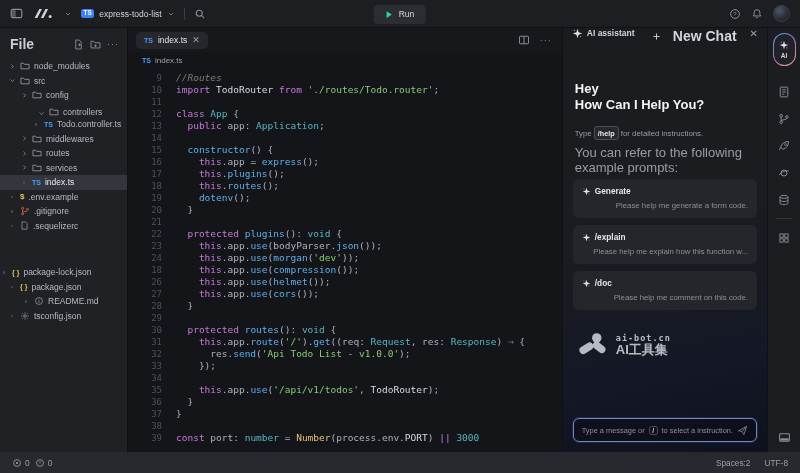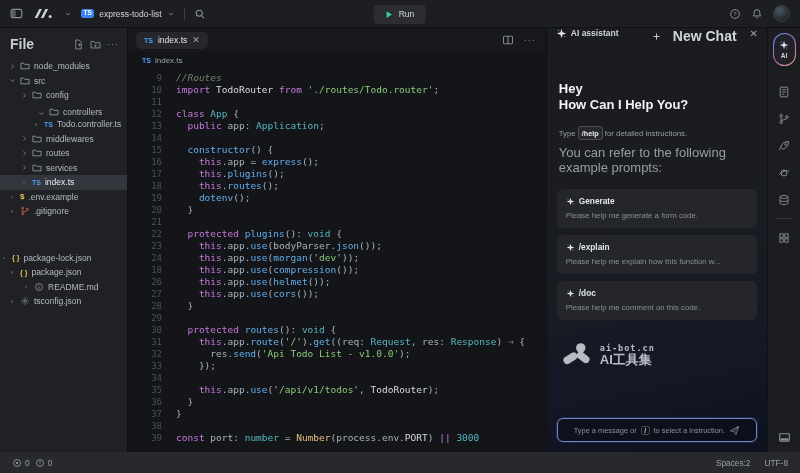--- a/index.html
+++ b/index.html
@@ -75,32 +75,32 @@
   .as-title { font-size:8.5px; font-weight:bold; color:#d2d5da; }
   .newchat { margin-left:auto; display:flex; align-items:center; gap:12px; font-size:14px;
     font-weight:bold; color:#d2d5da; }
   .as-x { color:#9aa0a6; margin-left:9px; font-size:10px; }
   .greet { padding:0 12px; margin-top:27px; font-size:13px; font-weight:bold;
     color:#f2f4f7; line-height:16px; }
   .hint { padding:0 12px; margin-top:13px; font-size:7.8px; color:#989da5; line-height:11px; }
   .hint2 { padding:0 12px; margin-top:5px; font-size:13px; color:#989da5; }
   .key { display:inline-block; border:1px solid #4c5056; background:#26282d; border-radius:3px;
     padding:0.5px 3px; color:#e6e9ed; font-weight:bold; font-size:7.2px; }
-  .cards { margin-top:14px; padding:0 10px; }
+  .cards { margin-top:4px; padding:0 10px;text-align:right; }
   .card { background:#24262b; border-radius:6px; padding:7px 9px 8px; margin-bottom:7px; }
   .card-t { display:flex; align-items:center; gap:4px; font-size:8.3px; font-weight:bold; color:#e3e6ea; }
   .card-d { margin-top:5px; font-size:7.8px; color:#8b9097; white-space:nowrap;
     overflow:hidden; text-overflow:ellipsis; }
   .wm { margin:14px 0 0 14px; display:flex; align-items:center; gap:7px; opacity:.9; }
   .wm-domain { font-family:"DejaVu Sans Mono", monospace; font-size:8.5px; font-weight:bold;
     letter-spacing:1px; color:#c9cdd3; }
   .wm-name { font-size:13px; font-weight:bold; color:#c9cdd3; line-height:14px; }
   .chat-input { margin:auto 10px 10px; flex:0 0 24px; border:1px solid #7286c9;
     box-shadow:0 0 0 1px rgba(90,110,180,.22); border-radius:6px; background:rgba(8,10,16,.35);
-    display:flex; align-items:center; gap:4px; padding:0 16px; font-size:7.4px; color:#8d929b;
+    display:flex; align-items:center; gap:4px; padding:0 8px; font-size:7.4px; color:#8d929b;
     white-space:nowrap; overflow:hidden; }
   .key-sm { display:inline-block; border:1px solid #4c5056; border-radius:2.5px;
     padding:0 2.5px; color:#cfd3d9; font-weight:bold; font-size:6.8px; }
   .send { margin-left:auto; display:flex; color:#7d828a; }
 
   
   .rail { flex:0 0 33px; background:#1b1d20; border-left:1px solid #101114;
     display:flex; flex-direction:column; align-items:center; padding:5px 0 8px; }
   .ai-pill-ring { padding:1px; border-radius:12px;
     background:linear-gradient(140deg,#4f9cf9,#b06ab3,#e8a87c); margin-bottom:12px; }
@@ -322,20 +322,31 @@
             </span>
             <span>
               <svg viewBox="0 0 16 16" width="10" height="10">
                 <circle cx="4.2" cy="3.6" r="1.6" fill="none" stroke="#ee6a45" stroke-width="1.2"></circle>
                 <circle cx="4.2" cy="12.4" r="1.6" fill="none" stroke="#ee6a45" stroke-width="1.2"></circle>
                 <circle cx="11.8" cy="5.2" r="1.6" fill="none" stroke="#ee6a45" stroke-width="1.2"></circle>
                 <path d="M4.2 5.2v5.6M11.8 6.8c0 2.8-7.6 1.8-7.6 3.8" fill="none" stroke="#ee6a45" stroke-width="1.2"></path>
               </svg>
             </span>
             <span>.gitignore</span>
+          </div>
+          <div class="trow" style="padding-left: 8px;">
+            <span class="slot">
+              <span class="fdot"></span>
+            </span>
+            <span>
+              <svg viewBox="0 0 16 16" width="9" height="9">
+                <path d="M3.5 1.5h6l3 3v10h-9z" fill="none" stroke="#9aa0a6" stroke-width="1.3"></path>
+              </svg>
+            </span>
+            <span>.sequelizerc</span>
           </div>
           <div class="trow" style=" margin-top: 32px;">
             <span class="slot">
               <span class="fdot"></span>
             </span>
             <span class="yl" style="font-size: 7px;">{ }</span>
             <span>package-lock.json</span>
           </div>
           <div class="trow" style="padding-left: 8px;">
             <span class="slot">

